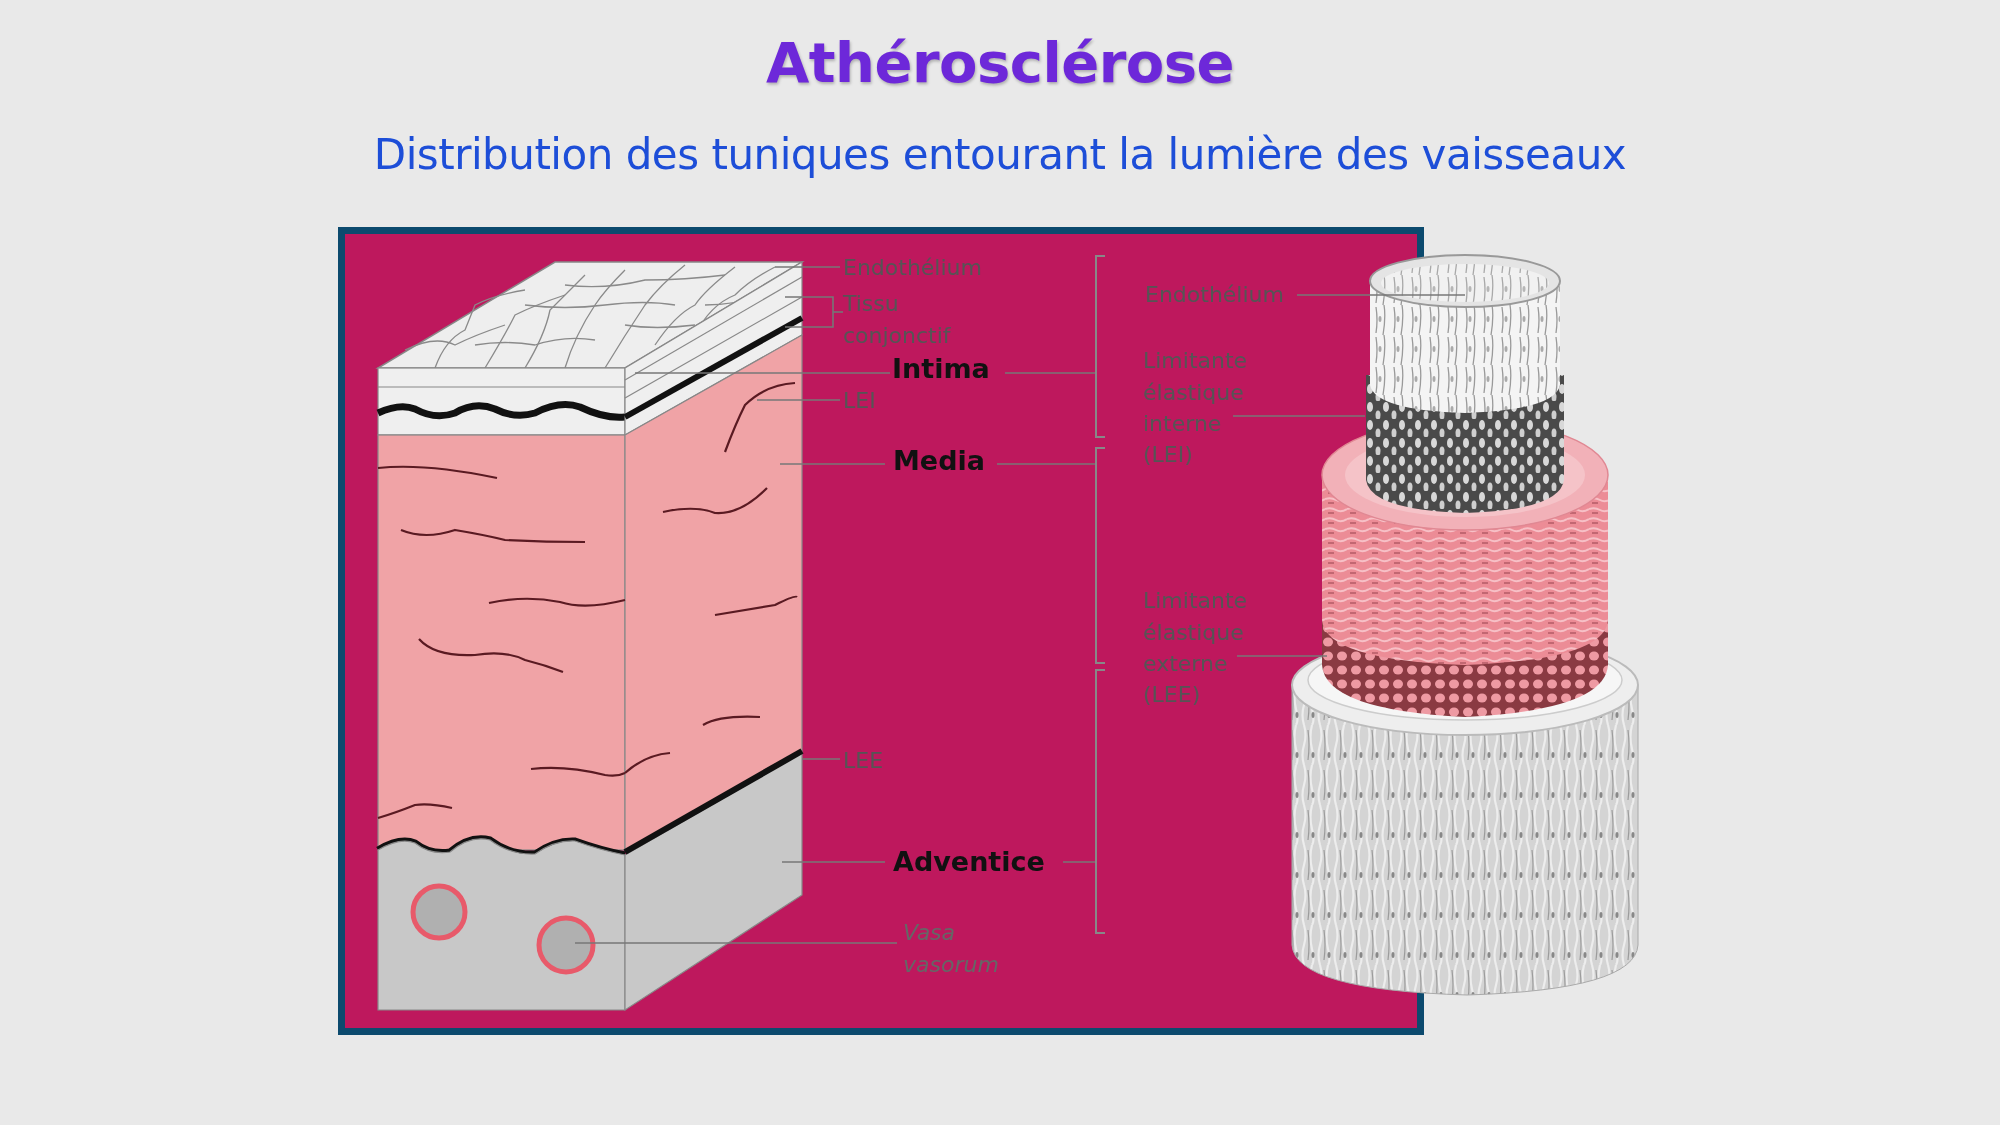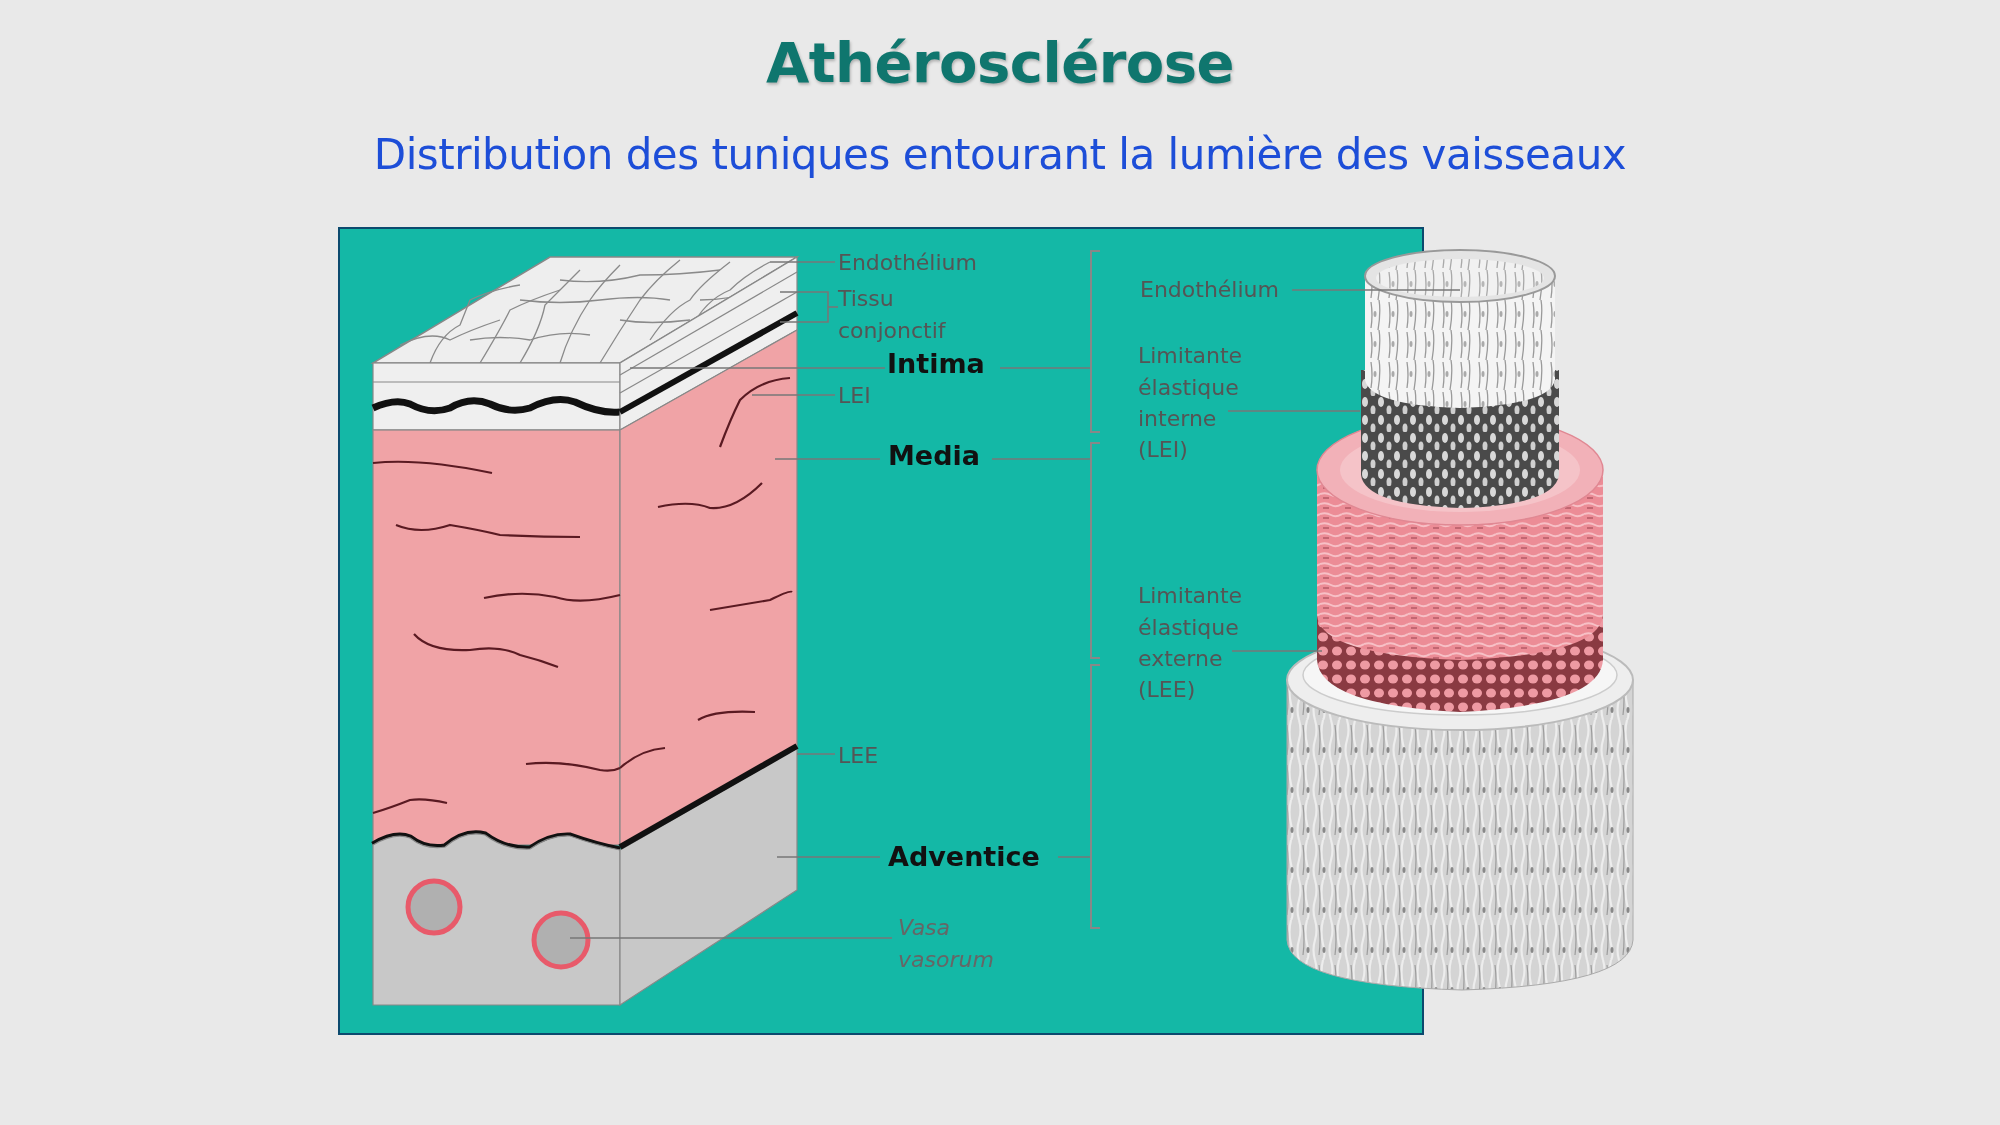--- a/index.html
+++ b/index.html
@@ -2,32 +2,32 @@
 <html><head>
 <meta charset="utf-8">
 <style>
   html, body { margin:0; padding:0; }
   body {
     width:2000px; height:1125px; background:#e9e9e9; position:relative; overflow:hidden;
     font-family:"Liberation Sans", sans-serif;
   }
   .title {
     position:absolute; left:0; width:2000px; top:30px; text-align:center;
-    font-family:"DejaVu Sans", sans-serif; font-weight:bold; font-size:56px; color:#0f766e;
+    font-family:"DejaVu Sans", sans-serif; font-weight:bold; font-size:56px; color:#6d28d9;
     letter-spacing:-0.5px;
     text-shadow:1px 2px 3px rgba(0,0,0,0.25);
   }
   .subtitle {
     position:absolute; left:0; width:2000px; top:130px; text-align:center;
     font-family:"DejaVu Sans", sans-serif; font-size:42px; color:#1d4ed8;
     letter-spacing:-0.5px;
   }
   .figure {
     position:absolute; left:338px; top:227px; width:1086px; height:808px;
-    background:#14b8a6; border:2px solid #0c4a6e; box-sizing:border-box;
+    background:#be185d; border:7px solid #0c4a6e; box-sizing:border-box;
   }
   .figure svg { position:absolute; left:-2px; top:-2px; }
   .lbl { font-family:"DejaVu Sans", sans-serif; fill:#555; font-size:22px; }
   .lbl-bold { font-family:"DejaVu Sans", sans-serif; fill:#111; font-size:27px; font-weight:bold; }
   .lbl-it { font-family:"DejaVu Sans", sans-serif; fill:#666; font-size:22px; font-style:italic; }
 </style>
 </head>
 <body>
 
 <div class="title">Athérosclérose</div>

